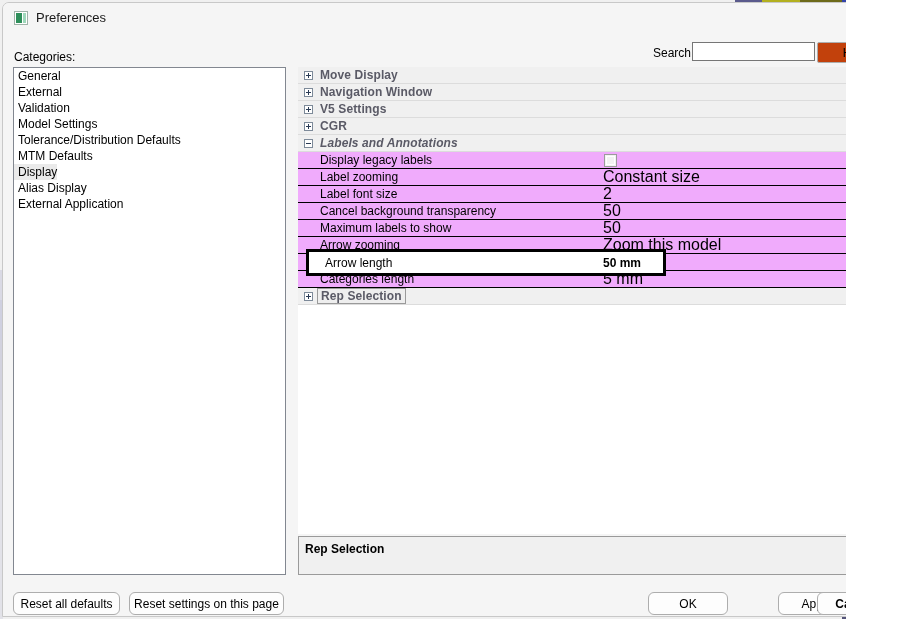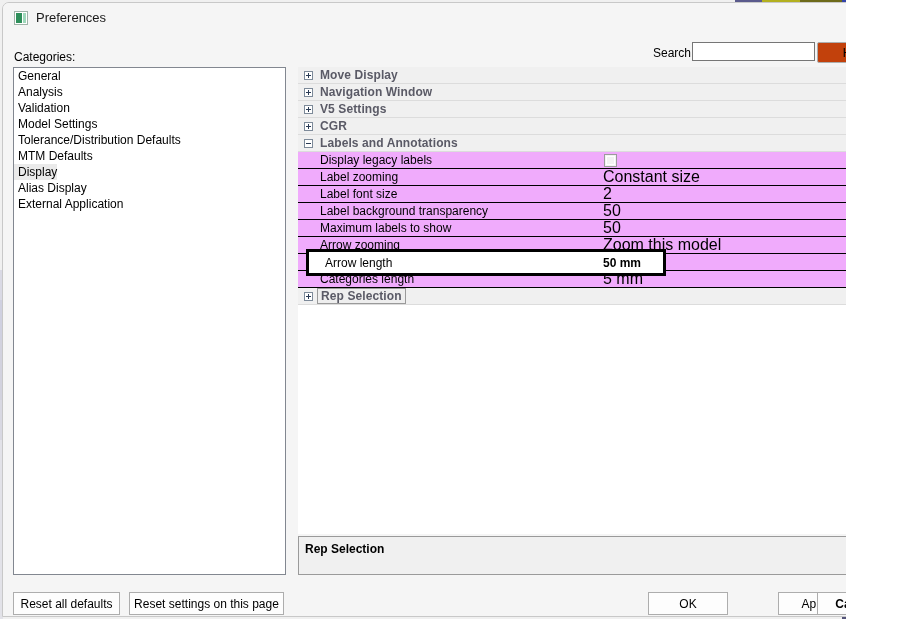--- a/index.html
+++ b/index.html
@@ -385,21 +385,21 @@
     font-weight: bold;
     color: #000;
   }
 
   
   .btn {
     position: absolute;
     height: 23px;
     background: #fdfdfd;
     border: 1px solid #adadad;
-    border-radius: 0;
+    border-radius: 6px;
     box-sizing: border-box;
     font-family: "Liberation Sans", sans-serif;
     font-size: 12px;
     color: #000;
     cursor: default;
     padding: 0;
     white-space: nowrap;
   }
   .btn-reset-all   { left: 10px;  top: 589px; width: 107px; }
   .btn-reset-page  { left: 126px; top: 589px; width: 155px; }
@@ -436,21 +436,21 @@
 
     <input class="search-input" type="text" placeholder="" style="">
     <button class="help-btn">Help</button>
 
     <div class="cat-list">
       <div id="cat-items">
           <div class="cat-row">
             <div class="cat-item">General</div>
           </div>
           <div class="cat-row">
-            <div class="cat-item">Analysis</div>
+            <div class="cat-item">External</div>
           </div>
           <div class="cat-row">
             <div class="cat-item">Validation</div>
           </div>
           <div class="cat-row">
             <div class="cat-item">Model Settings</div>
           </div>
           <div class="cat-row">
             <div class="cat-item">Tolerance/Distribution Defaults</div>
           </div>
@@ -483,41 +483,41 @@
           <div class="grow group" style="top: 34px;">
             <span class="expander plus"></span>
             <div class="gname">V5 Settings</div>
             <div class="gval"></div>
           </div>
           <div class="grow group" style="top: 51px;">
             <span class="expander plus"></span>
             <div class="gname">CGR</div>
             <div class="gval"></div>
           </div>
-          <div class="grow group" style="top: 68px;">
+          <div class="grow group" style="top: 68px; font-style: italic;">
             <span class="expander"></span>
             <div class="gname">Labels and Annotations</div>
             <div class="gval"></div>
           </div>
           <div class="grow prop" style="top: 85px;">
             <div class="gname">Display legacy labels</div>
             <div class="gval">
               <span class="cbx"></span>
             </div>
           </div>
           <div class="grow prop" style="top: 102px;">
             <div class="gname">Label zooming</div>
             <div class="gval"><span>Constant size</span><span class="combo-arrow"></span></div>
           </div>
           <div class="grow prop" style="top: 119px;">
             <div class="gname">Label font size</div>
             <div class="gval"><span>2</span></div>
           </div>
           <div class="grow prop" style="top: 136px;">
-            <div class="gname">Label background transparency</div>
+            <div class="gname">Cancel background transparency</div>
             <div class="gval"><span>50</span></div>
           </div>
           <div class="grow prop" style="top: 153px;">
             <div class="gname">Maximum labels to show</div>
             <div class="gval"><span>50</span></div>
           </div>
           <div class="grow prop" style="top: 170px;">
             <div class="gname">Arrow zooming</div>
             <div class="gval"><span>Zoom this model</span><span class="combo-arrow"></span></div>
           </div>

